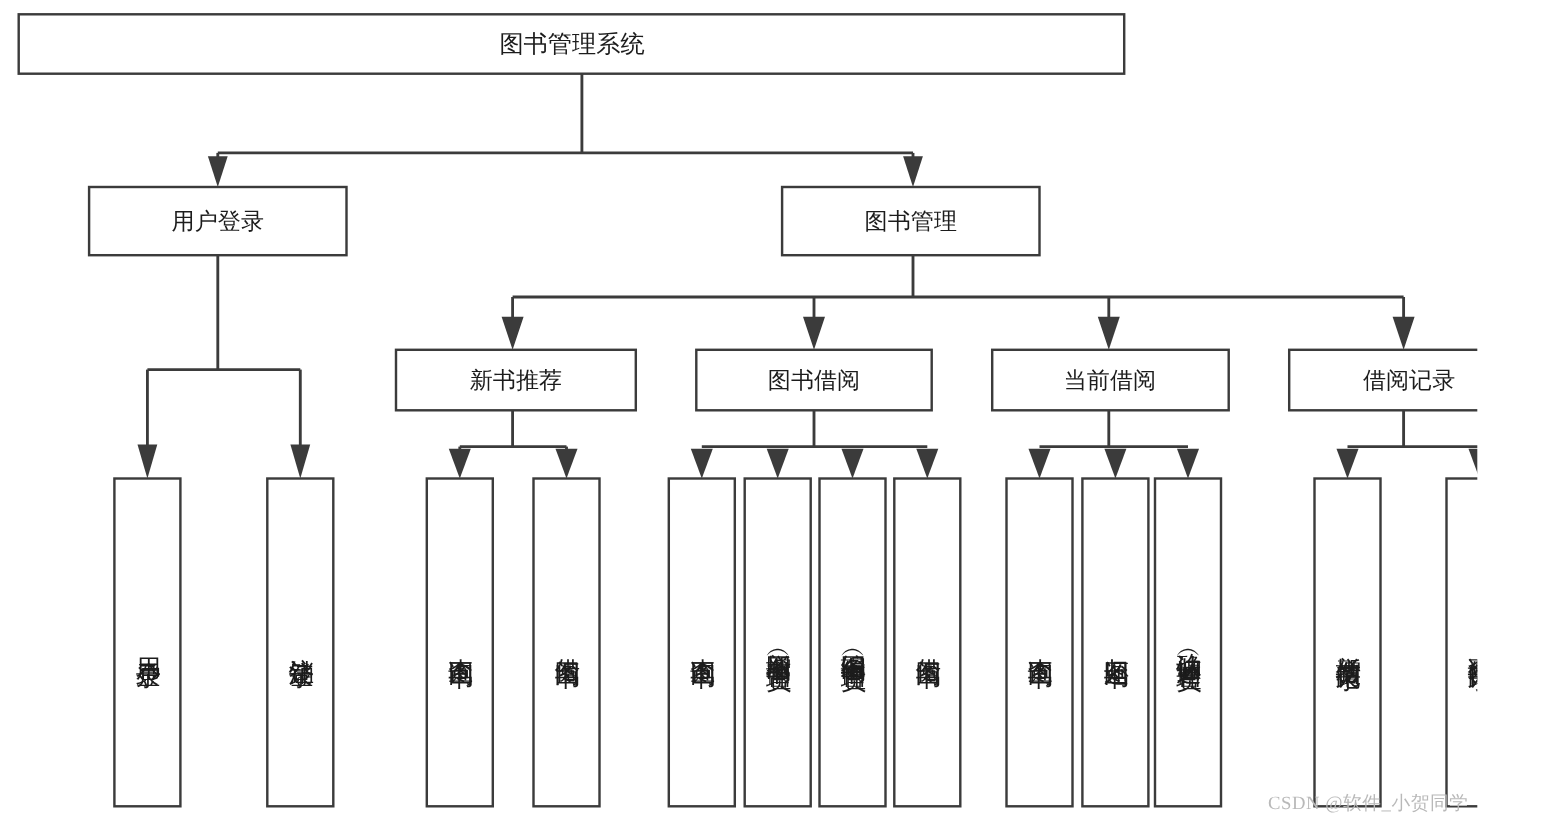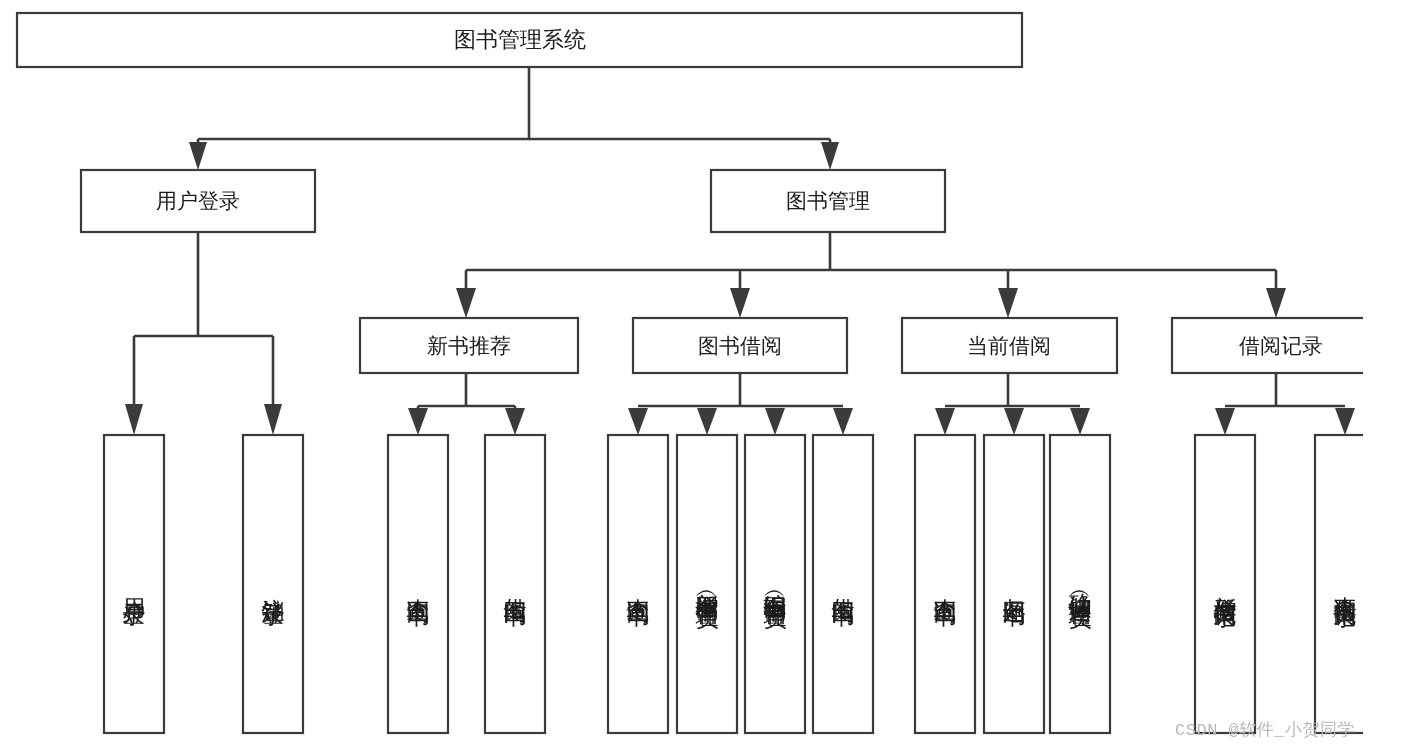--- a/index.html
+++ b/index.html
@@ -7,21 +7,20 @@
     padding: 0;
     background: #ffffff;
   }
   #diagram-root {
     position: relative;
     width: 1343px;
     height: 747px;
     background: #ffffff;
     font-family: "DejaVu Sans", "Liberation Sans", sans-serif;
     overflow: hidden;
-    padding-left: 20px;
   }
   svg#tree-svg {
     position: absolute;
     left: 0;
     top: 0;
     width: 1405px;
     height: 747px;
   }
   .node-box {
     fill: #ffffff;
@@ -60,21 +59,21 @@
     display: flex;
     align-items: center;
     justify-content: center;
     white-space: nowrap;
     pointer-events: none;
   }
   #watermark {
     position: absolute;
     right: 8px;
     bottom: 6px;
-    font-family: Liberation Mono, monospace;
+    font-family: Liberation Serif, serif;
     font-size: 17px;
     color: #b9b9b9;
     letter-spacing: 0.5px;
     white-space: nowrap;
   }
 </style>
 </head>
 <body>
 
 <div id="diagram-root">

